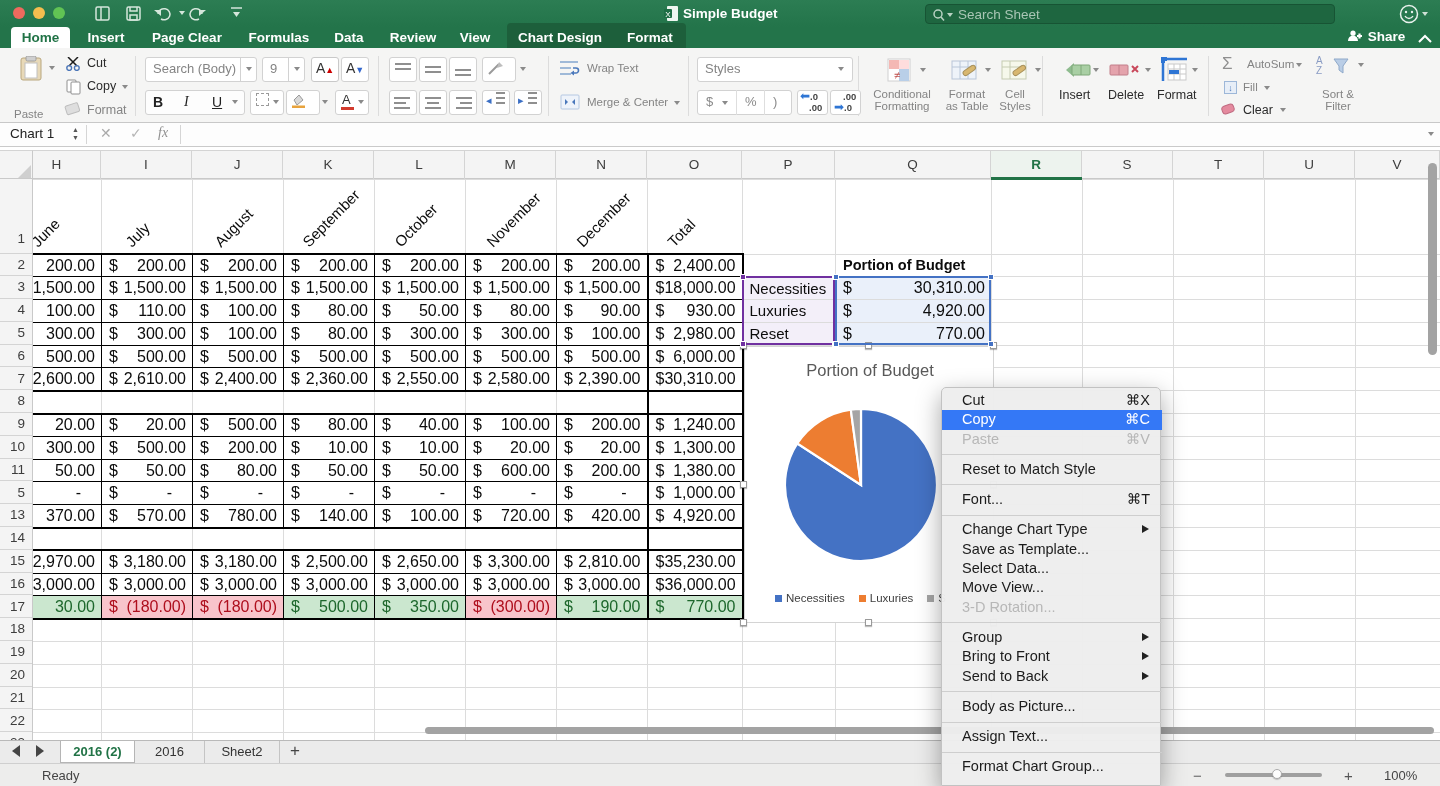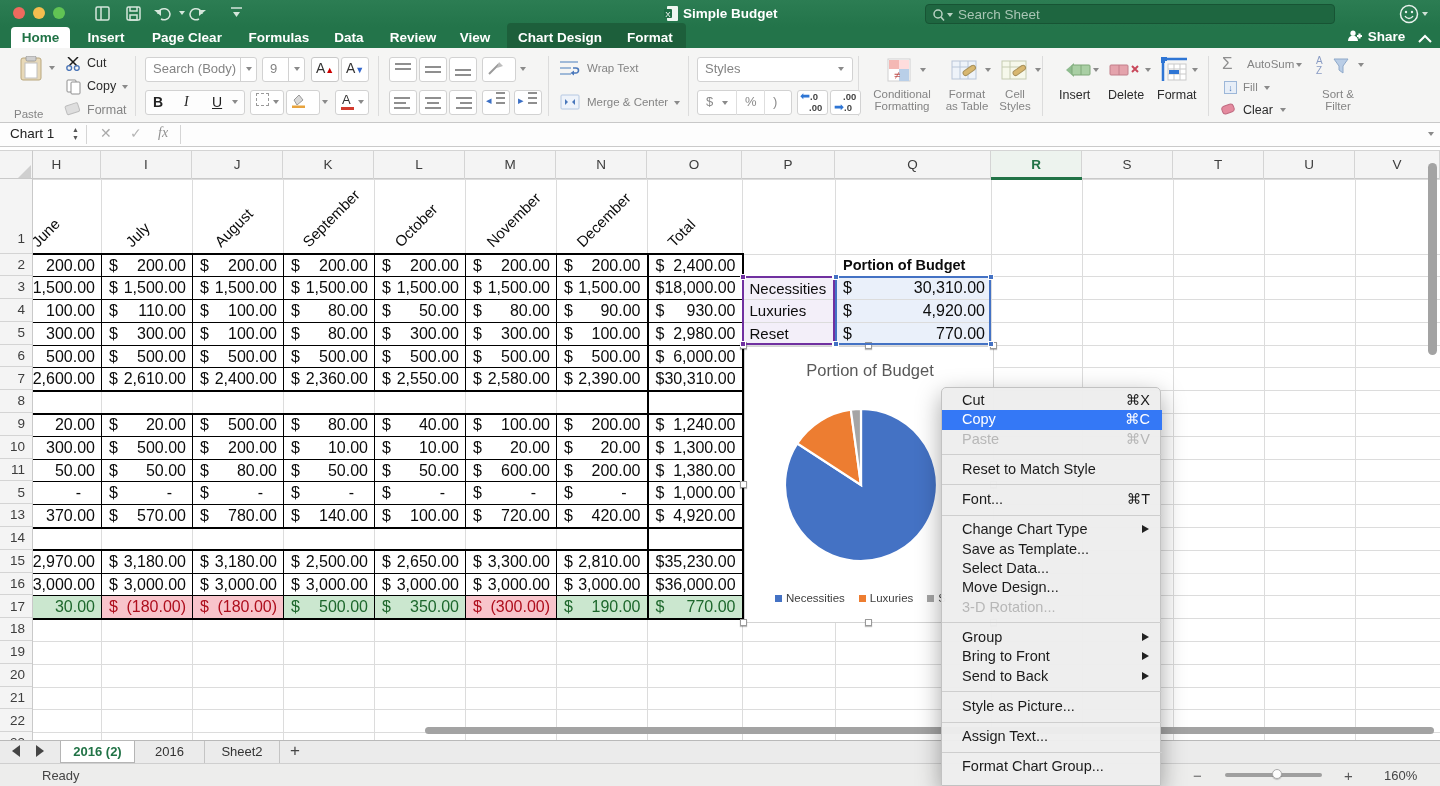--- a/index.html
+++ b/index.html
@@ -831,21 +831,21 @@
 <div class="sheettab" style="left:135px;width:70px;">2016</div>
 <div class="sheettab" style="left:205px;width:75px;">Sheet2</div>
 <div class="abs" style="left:290px;top:0px;font-size:17px;color:#444;">+</div>
 </div>
 <div id="statusbar" class="abs">
 <div class="abs" style="left:42px;top:4px;">Ready</div>
 <div class="abs" style="left:1193px;top:3px;font-size:15px;color:#666;">−</div>
 <div class="abs" style="left:1225px;top:9px;width:97px;height:3.5px;background:#9f9f9f;border-radius:2px;"></div>
 <div class="abs" style="left:1272px;top:5px;width:10px;height:10px;border-radius:50%;background:#fdfdfd;border:1px solid #ababab;box-shadow:0 1px 1px rgba(0,0,0,.2);"></div>
 <div class="abs" style="left:1344px;top:3px;font-size:15px;color:#555;">+</div>
-<div class="abs" style="left:1384px;top:4px;">160%</div>
+<div class="abs" style="left:1384px;top:4px;">100%</div>
 </div>
 <div id="menu" class="abs">
 <div class="mi" style="top:2.8px;">
         <span class="lb ">Cut</span>
         <span class="sc ">⌘X</span>
       </div>
 <div class="mi" style="top:22.2px;background:#3478f6;color:#fff;">
         <span class="lb ">Copy</span>
         <span class="sc ">⌘C</span>
       </div>
@@ -867,41 +867,41 @@
         <span class="lb ">Change Chart Type</span>
         <span class="ar"></span>
       </div>
 <div class="mi" style="top:151.6px;">
         <span class="lb ">Save as Template...</span>
       </div>
 <div class="mi" style="top:171.0px;">
         <span class="lb ">Select Data...</span>
       </div>
 <div class="mi" style="top:190.4px;">
-        <span class="lb ">Move Design...</span>
+        <span class="lb ">Move View...</span>
       </div>
 <div class="mi" style="top:209.8px;">
         <span class="lb mdis">3-D Rotation...</span>
       </div>
 <div class="msep" style="top:234.4px;"></div>
 <div class="mi" style="top:240.0px;">
         <span class="lb ">Group</span>
         <span class="ar"></span>
       </div>
 <div class="mi" style="top:259.4px;">
         <span class="lb ">Bring to Front</span>
         <span class="ar"></span>
       </div>
 <div class="mi" style="top:278.8px;">
         <span class="lb ">Send to Back</span>
         <span class="ar"></span>
       </div>
 <div class="msep" style="top:303.4px;"></div>
 <div class="mi" style="top:309.0px;">
-        <span class="lb ">Style as Picture...</span>
+        <span class="lb ">Body as Picture...</span>
       </div>
 <div class="msep" style="top:333.6px;"></div>
 <div class="mi" style="top:339.2px;">
         <span class="lb ">Assign Text...</span>
       </div>
 <div class="msep" style="top:363.8px;"></div>
 <div class="mi" style="top:369.4px;">
         <span class="lb ">Format Chart Group...</span>
       </div>
 </div>

